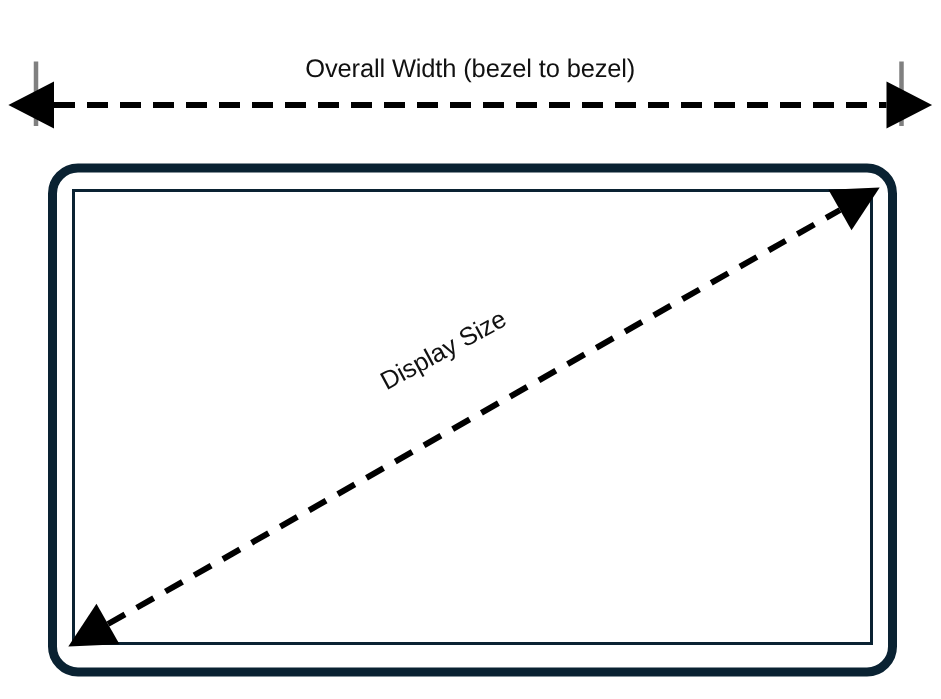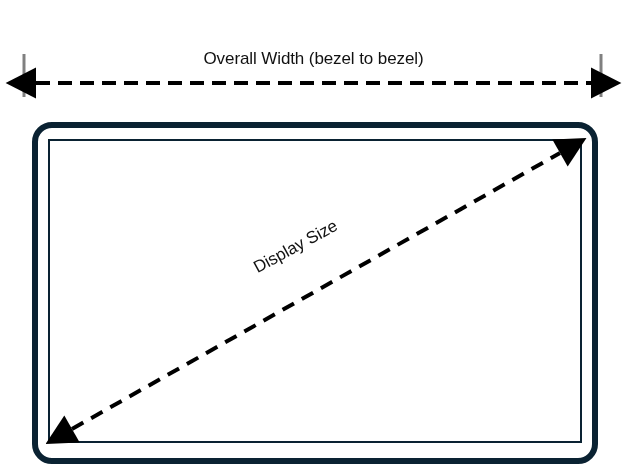--- a/index.html
+++ b/index.html
@@ -11,21 +11,21 @@
     width: 627px;
     height: 466px;
     position: relative;
     overflow: hidden;
     font-family: "Liberation Sans", sans-serif;
   }
 
   #diagram-root {
     position: absolute;
     left: 0;
-    top: 17px;
+    top: 4px;
     width: 627px;
     height: 337px;
   }
 
   .svg-layer {
     position: absolute;
     left: 0;
     top: 0;
     width: 627px;
     height: 466px;

